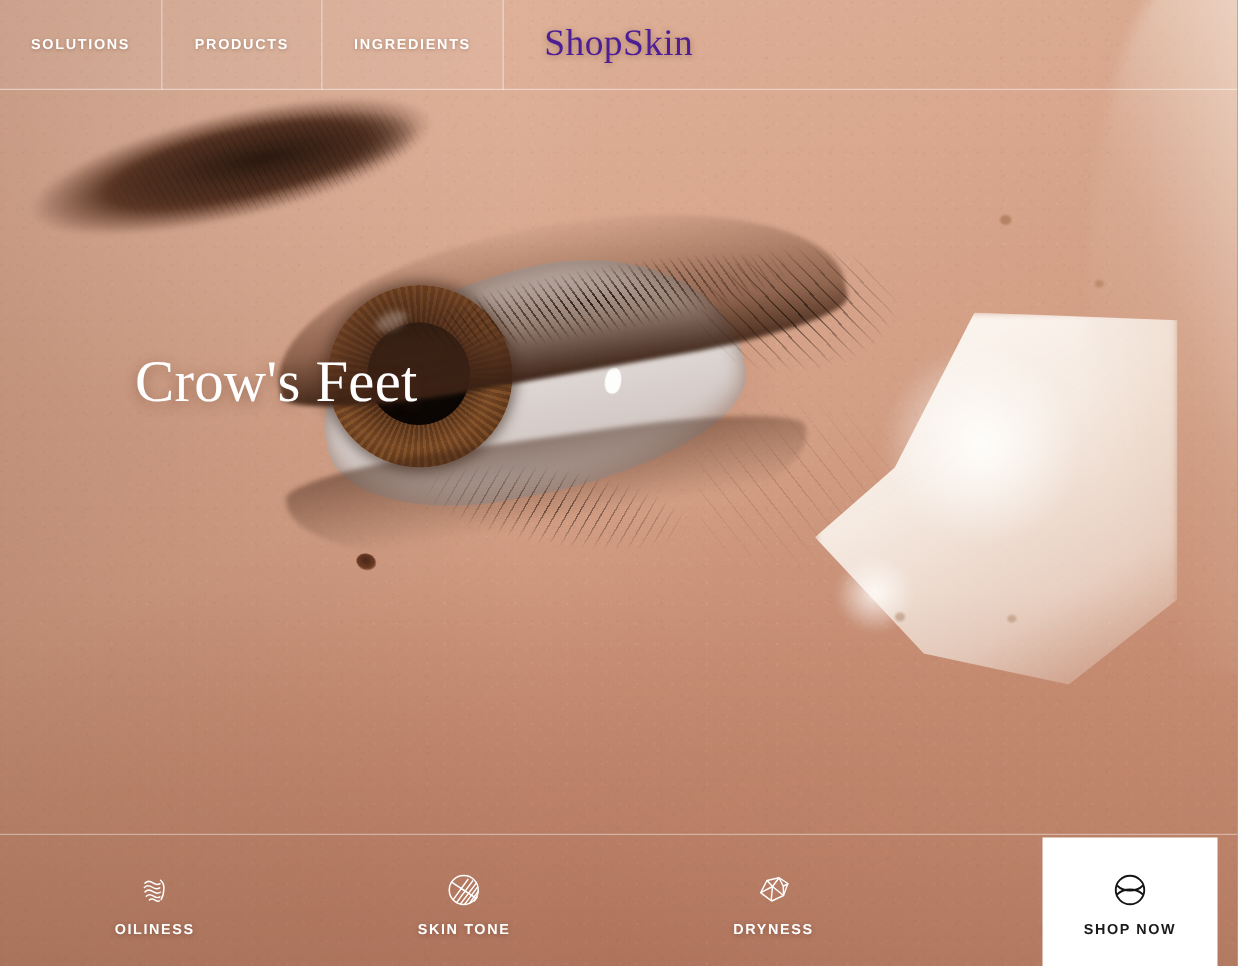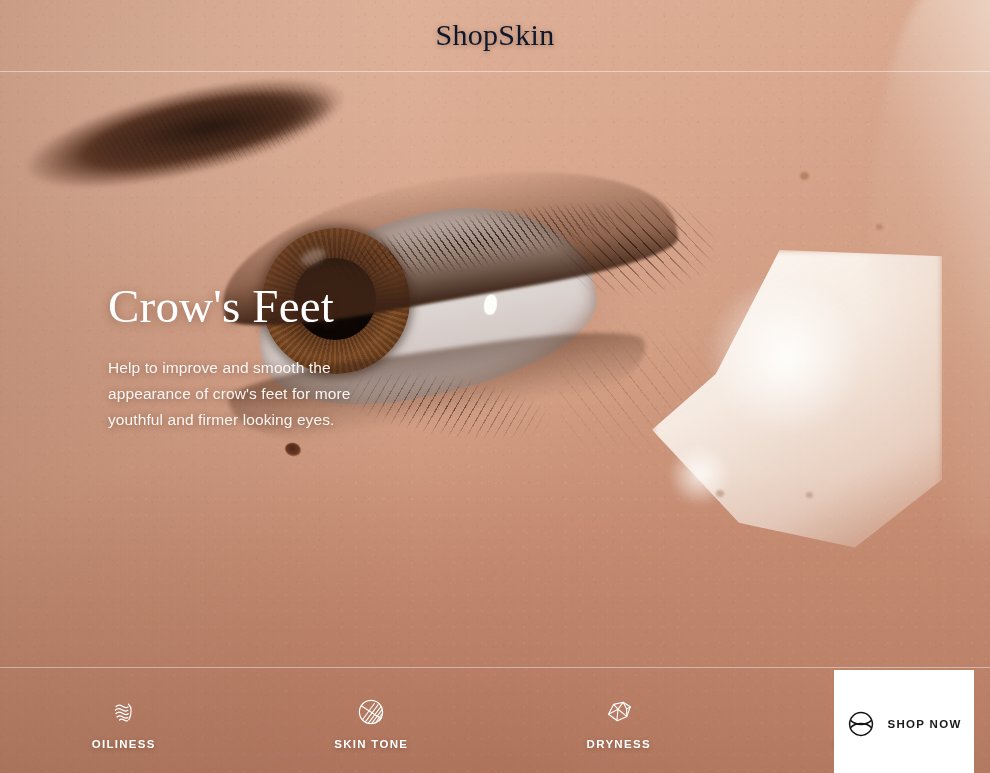--- a/index.html
+++ b/index.html
@@ -204,21 +204,21 @@
     cursor:pointer; white-space:nowrap;
     text-shadow:0 1px 3px rgba(80,45,30,.35);
   }
   .nav-item.first { border-left:none; width:130px; padding:0; }
   .nav-item.second { width:128px; padding:0; }
   .nav-item.third { width:145px; padding:0; }
   .brand {
     position:absolute; left:0; right:0; top:18px;
     text-align:center;
     font-family:"Liberation Serif", serif;
-    font-size:30px; color:#0f172a; letter-spacing:.3px;
+    font-size:30px; color:#4c1d95; letter-spacing:.3px;
     text-shadow:0 1px 5px rgba(80,45,30,.4);
     pointer-events:none;
   }
 
   
   .hero { position:absolute; left:108px; top:282px; width:330px; z-index:15; }
   .hero-title {
     font-family:"Liberation Serif", serif;
     font-size:47px; line-height:1.04; color:#fff; font-weight:normal;
     letter-spacing:.2px;
@@ -245,21 +245,21 @@
   }
   .cat-icon { width:30px; height:30px; display:block; }
   .cat-label {
     font-size:11.5px; font-weight:bold; letter-spacing:1.3px; color:#fff;
     text-shadow:0 1px 4px rgba(90,52,36,.45);
     white-space:nowrap;
   }
   .shop-panel {
     position:absolute; right:16px; bottom:0; width:140px; height:103px;
     background:#fff;
-    display:flex; flex-direction:row;
+    display:flex; flex-direction:column;
     align-items:center; justify-content:center; gap:11px;
     cursor:pointer; padding-top:4px;
   }
   .shop-icon { width:30px; height:30px; display:block; }
   .shop-label {
     font-size:11.5px; font-weight:bold; letter-spacing:1.3px; color:#1a1a1a;
     white-space:nowrap;
   }
 </style>
 </head>
@@ -293,26 +293,36 @@
     <div class="mole"></div>
     <div class="freckle f1"></div>
     <div class="freckle f2"></div>
     <div class="freckle f3"></div>
     <div class="freckle f4"></div>
     <div class="face-edge"></div>
     <div class="vignette-bottom"></div>
   </div>
 
   <div class="navbar">
+    <div class="nav-links">
+      <div class="nav-item first">
+        <span>SOLUTIONS</span>
+      </div>
+      <div class="nav-item second">
+        <span>PRODUCTS</span>
+      </div>
+      <div class="nav-item third">
+        <span>INGREDIENTS</span>
+      </div>
+    </div>
     <div class="brand">ShopSkin</div>
   </div>
 
   <div class="hero">
     <h1 class="hero-title">Crow's Feet</h1>
-    <p class="hero-sub">Help to improve and smooth the appearance of crow's feet for more youthful and firmer looking eyes.</p>
   </div>
 
   <div class="catbar">
     <div class="cat-list">
 
       <div class="cat">
         <span class="cat-icon">
           <svg viewBox="0 0 30 30" width="30" height="30" fill="none" stroke="#fff" stroke-width="1.2" stroke-linecap="round">
             <path d="M7 9.5c2.2-2.2 4.6-1.4 6.4-.2 1.8 1.2 3.4 2 5.6.6"></path>
             <path d="M6.5 13c2.2-2.2 4.6-1.4 6.4-.2 1.8 1.2 3.6 2.1 5.9.5"></path>

